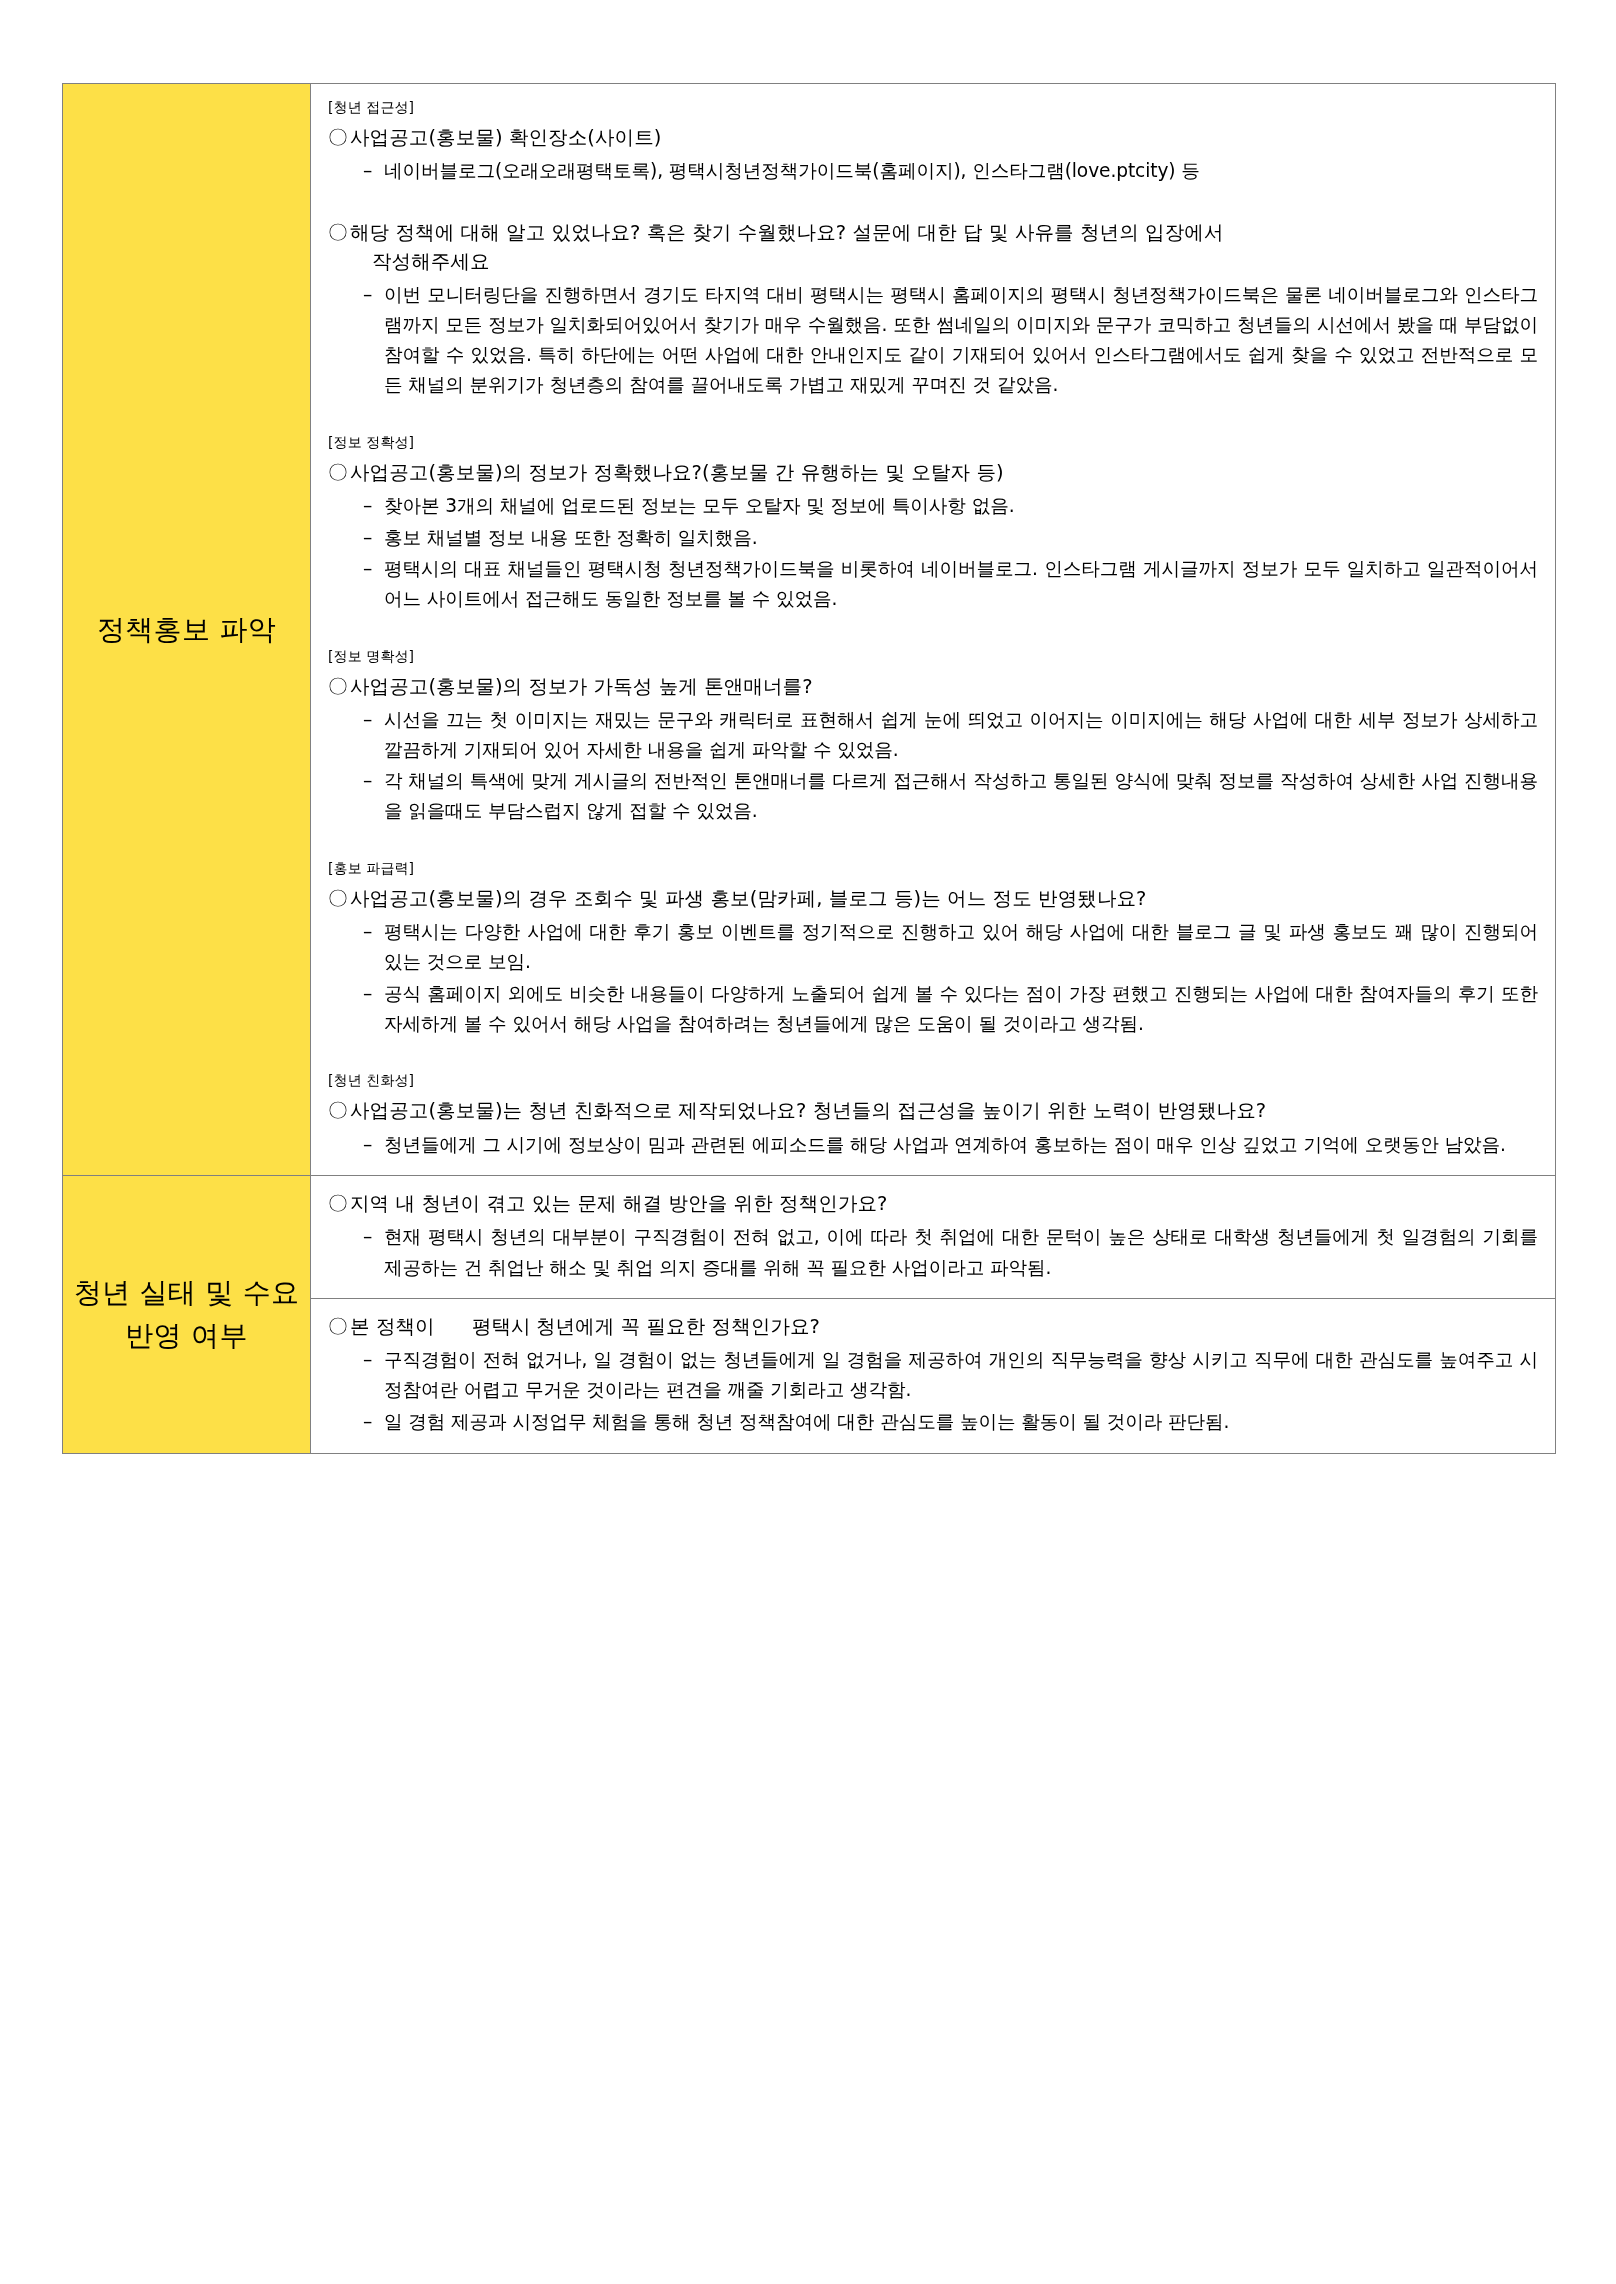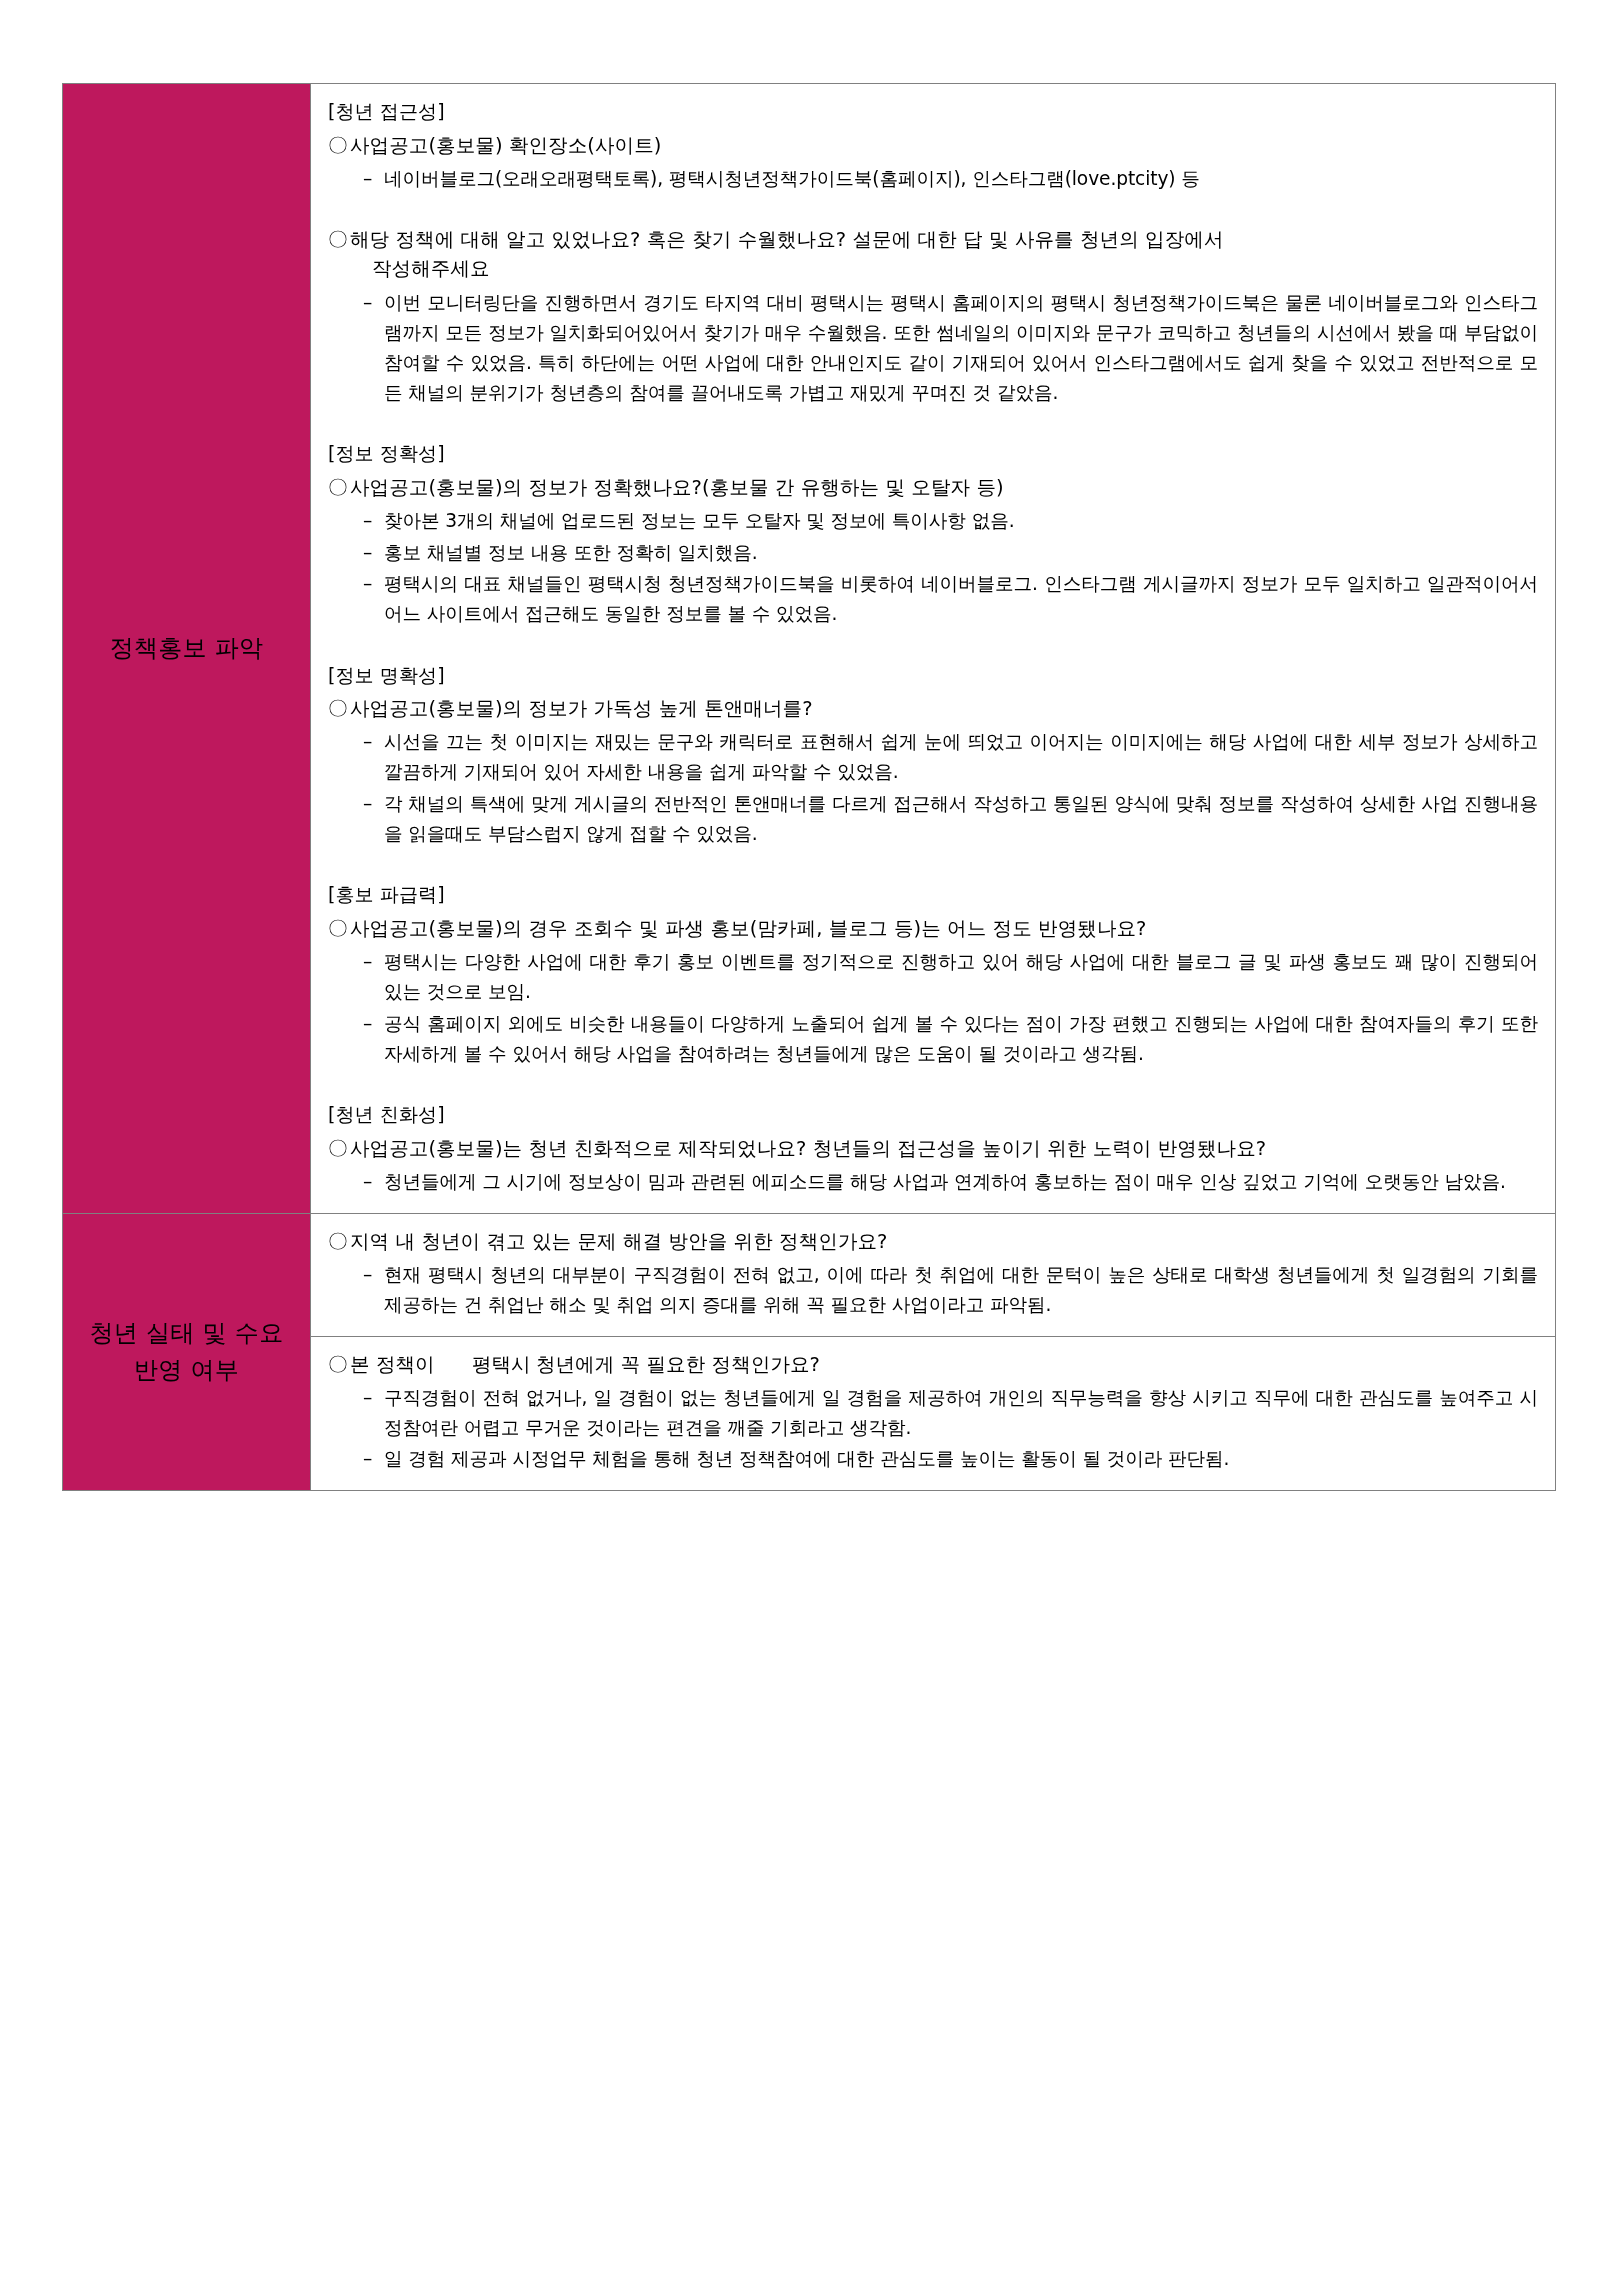--- a/index.html
+++ b/index.html
@@ -26,35 +26,35 @@
     border-collapse: collapse;
     table-layout: fixed;
   }
   .doc-table td {
     border: 1.3px solid #808080;
     vertical-align: top;
     padding: 0;
   }
   td.label-cell {
     width: 248px;
-    background: #be185d;
+    background: #fde047;
     text-align: center;
     vertical-align: middle;
-    font-size: 24px;
+    font-size: 28px;
     line-height: 1.55;
     letter-spacing: 0.3px;
     font-weight: 500;
     padding: 6.5px 9px;
   }
   td.body-cell {
     background: #ffffff;
     padding: 13px 17px 14.3px 17px;
   }
   .sec-head {
-    font-size: 19px;
+    font-size: 14px;
     line-height: 1.5;
     margin: 0 0 5.2px 0;
     letter-spacing: 0.1px;
   }
   .q-line {
     font-size: 19.5px;
     line-height: 1.5;
     margin: 0 0 3.9px 0;
     padding-left: 22px;
     text-indent: -22px;

